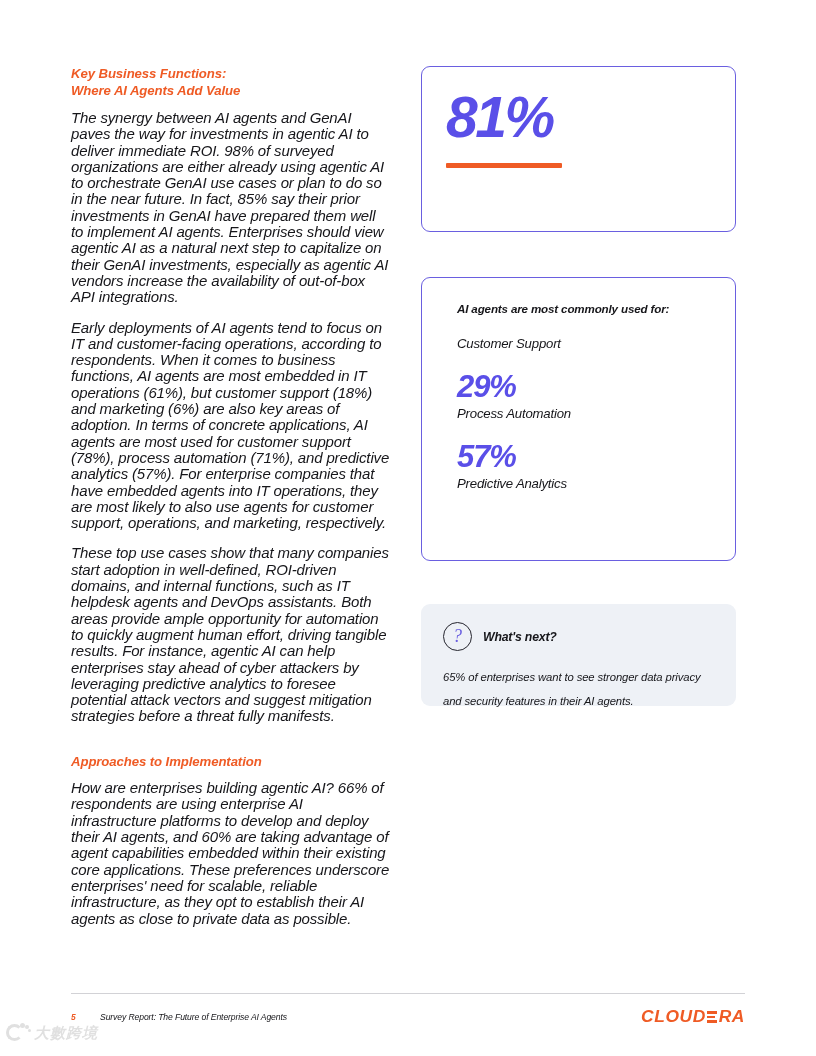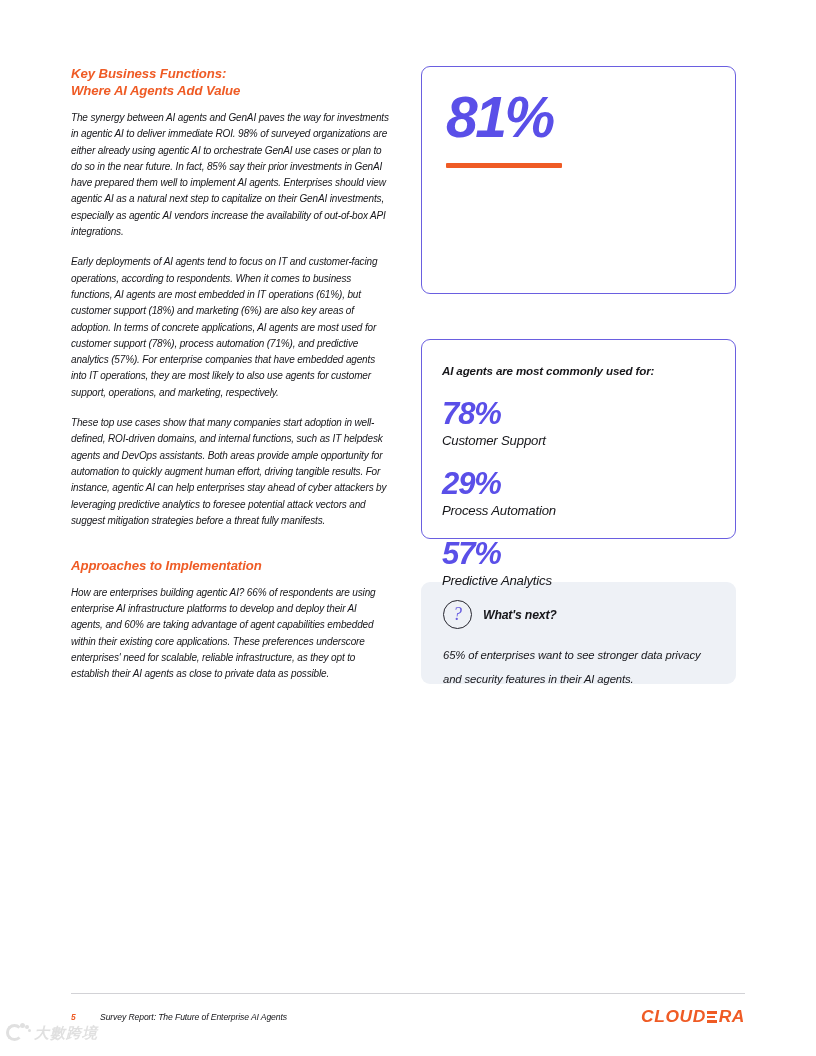--- a/index.html
+++ b/index.html
@@ -47,39 +47,39 @@
     margin: 0 0 11px 0;
   }
   .section-head .l2 { display: block; }
 
   .section-head.second {
     margin-top: 29px;
     margin-bottom: 10px;
   }
 
   .body-p {
-    font-size: 10px;
+    font-size: 15px;
     line-height: 16.3px;
     letter-spacing: -0.15px;
     margin: 0 0 14px 0;
     color: #16161a;
   }
   .body-p:last-child { margin-bottom: 0; }
 
   
   .card {
     box-sizing: border-box;
     border: 1.3px solid #6a5fe0;
     border-radius: 9px;
     background: #ffffff;
   }
 
   .card-stat {
     padding: 22px 24px 20px 24px;
-    height: 228px;
+    height: 166px;
   }
 
   .big-pct {
     color: #5a4fe8;
     font-size: 57px;
     font-weight: bold;
     line-height: 57px;
     letter-spacing: -2.4px;
     margin: 0;
   }
@@ -96,22 +96,22 @@
     font-size: 11.3px;
     line-height: 15.2px;
     letter-spacing: -0.12px;
     color: #16161a;
     margin: 0;
   }
 
   .card-gap { height: 45px; }
 
   .card-list {
-    padding: 24px 24px 24px 20px;
-    height: 200px;
+    padding: 24px 24px 24px 35px;
+    height: 284px;
   }
 
   .card-list-title {
     font-size: 11.6px;
     font-weight: bold;
     letter-spacing: -0.15px;
     color: #16161a;
     margin: 0 0 20px 0;
   }
 
@@ -318,21 +318,20 @@
         <p class="big-pct">81%</p>
         <div class="rule"></div>
       </div>
 
       <div class="card-gap"></div>
 
       <div class="card card-list">
         <p class="card-list-title">AI agents are most commonly used for:</p>
 
         <div class="stat-row">
-          <p class="stat-pct">78%</p>
           <p class="stat-label">Customer Support</p>
         </div>
 
         <div class="stat-row">
           <p class="stat-pct">29%</p>
           <p class="stat-label">Process Automation</p>
         </div>
 
         <div class="stat-row">
           <p class="stat-pct">57%</p>

